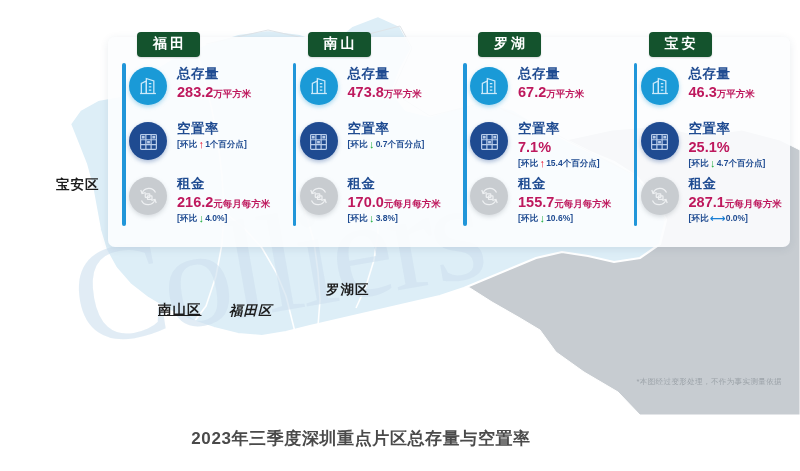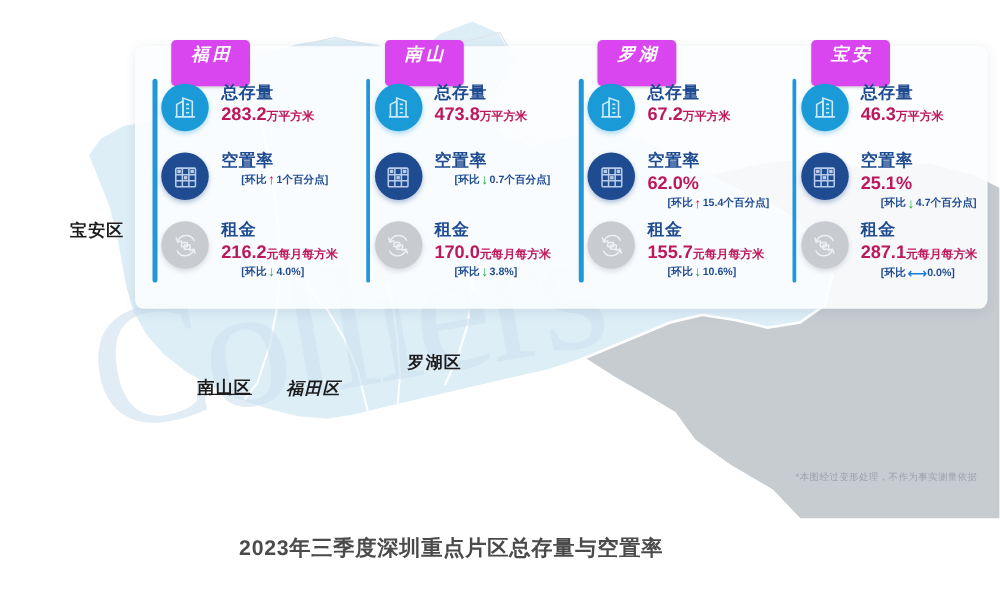--- a/index.html
+++ b/index.html
@@ -103,30 +103,29 @@
     position: absolute;
     left: 14px; top: 26px;
     width: 3.5px; height: 163px;
     background: #2196d9;
     border-radius: 2px;
   }
 
   .card-title {
     position: absolute;
     left: 29px; top: -5px;
-    background: #d946ef;
+    background: #14532d;
     color: #ffffff;
     font-size: 14px;
     font-weight: 700;
     letter-spacing: 3px;
-    padding: 3px 13px 16px 16px;
+    padding: 3px 13px 4px 16px;
     border-radius: 4px;
     white-space: nowrap;
     box-shadow: 0 1px 2px rgba(0,0,0,.14);
-    font-style: italic;
   }
 
   .metrics {
     position: absolute;
     left: 21px; top: 29px;
     width: 150px;
   }
 
   .metric {
     position: relative;
@@ -173,21 +172,20 @@
     letter-spacing: 0;
   }
 
   .metric-delta {
     margin-top: 0px;
     font-size: 8.5px;
     font-weight: 700;
     color: #1f4b91;
     white-space: nowrap;
     letter-spacing: .2px;
-    margin-left: 16px;
   }
   .metric-delta .arrow {
     font-size: 11px;
     font-weight: 700;
     padding: 0 1px;
     position: relative;
     top: 1px;
   }
   .metric-delta .arrow.up   { color: #e8112d; }
   .metric-delta .arrow.down { color: #1eac3c; }
@@ -406,21 +404,21 @@
               <svg width="21" height="21" viewBox="0 0 24 24" fill="none" stroke="#b9cdea" stroke-width="1.4">
                 <rect x="3" y="4" width="18" height="17" rx="1"></rect>
                 <path d="M9 4v17M15 4v17M3 10h18M3 15.5h18"></path>
                 <rect x="4.4" y="5.4" width="3.2" height="3.2" fill="#b9cdea" stroke="none"></rect>
                 <rect x="16.4" y="5.4" width="3.2" height="3.2" fill="#b9cdea" stroke="none"></rect>
                 <rect x="10.4" y="11.3" width="3.2" height="3" fill="#b9cdea" stroke="none"></rect>
               </svg>
             </div>
             <div class="metric-label">空置率</div>
             <div class="metric-value">
-              <span class="num">62.0%</span>
+              <span class="num">7.1%</span>
             </div>
             <div class="metric-delta">
               <span>[环比</span><span class="arrow up">↑</span><span class="dnum">15.4个百分点</span><span>]</span>
             </div>
           </div>
 
           <div class="metric rent">
             <div class="metric-icon rent">
               <svg width="21" height="21" viewBox="0 0 24 24" fill="none" stroke="#eef0f2" stroke-width="1.4">
                 <path d="M20 7.5A8.3 8.3 0 0 0 4.6 8.4"></path>

